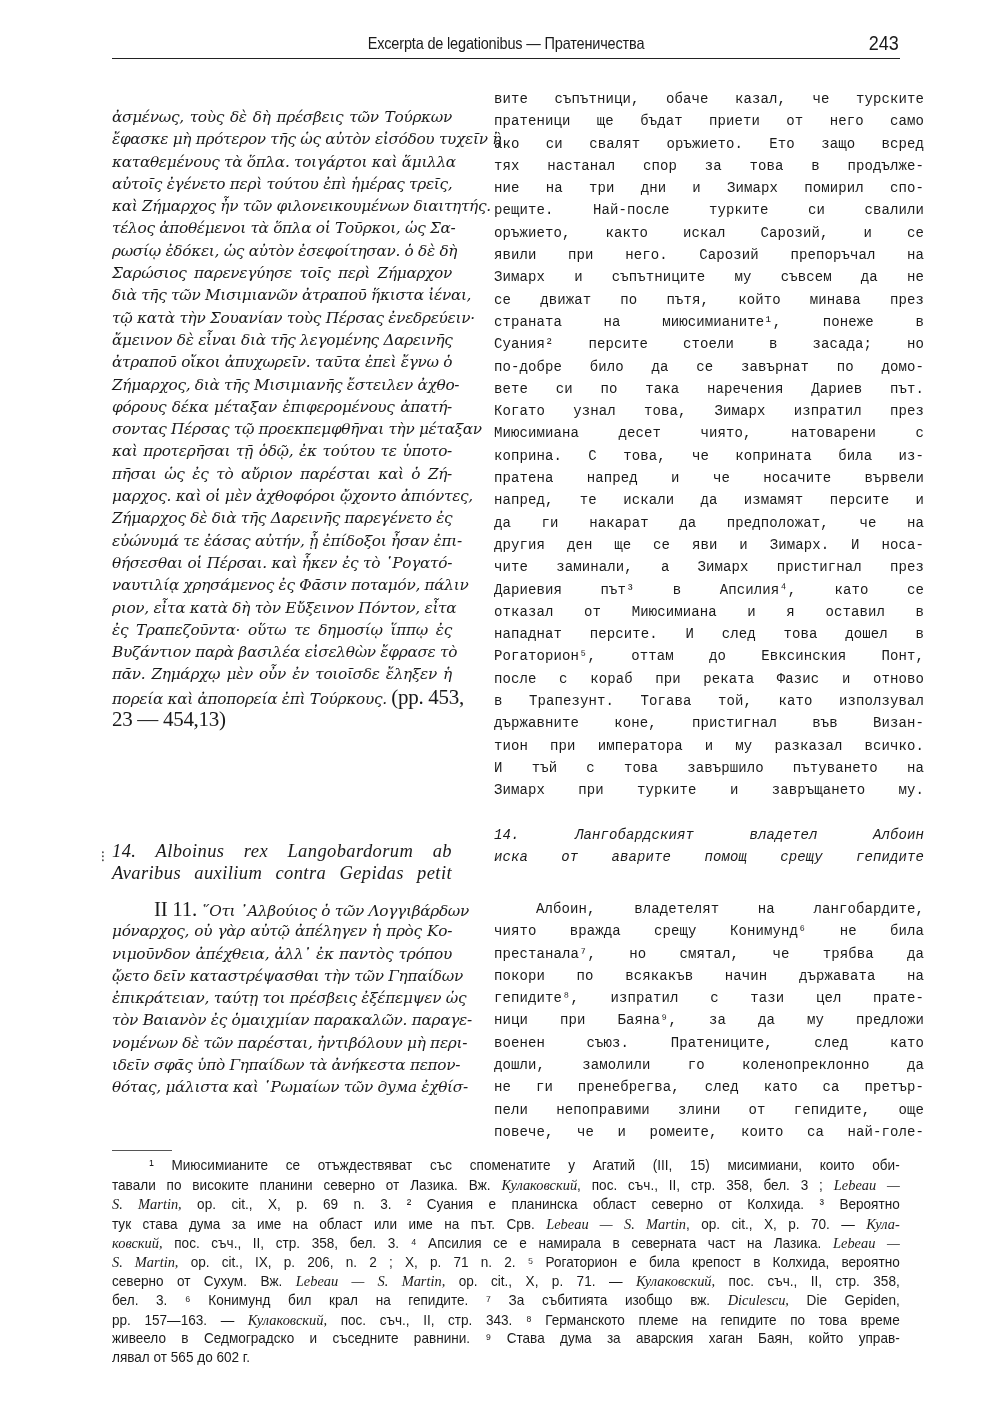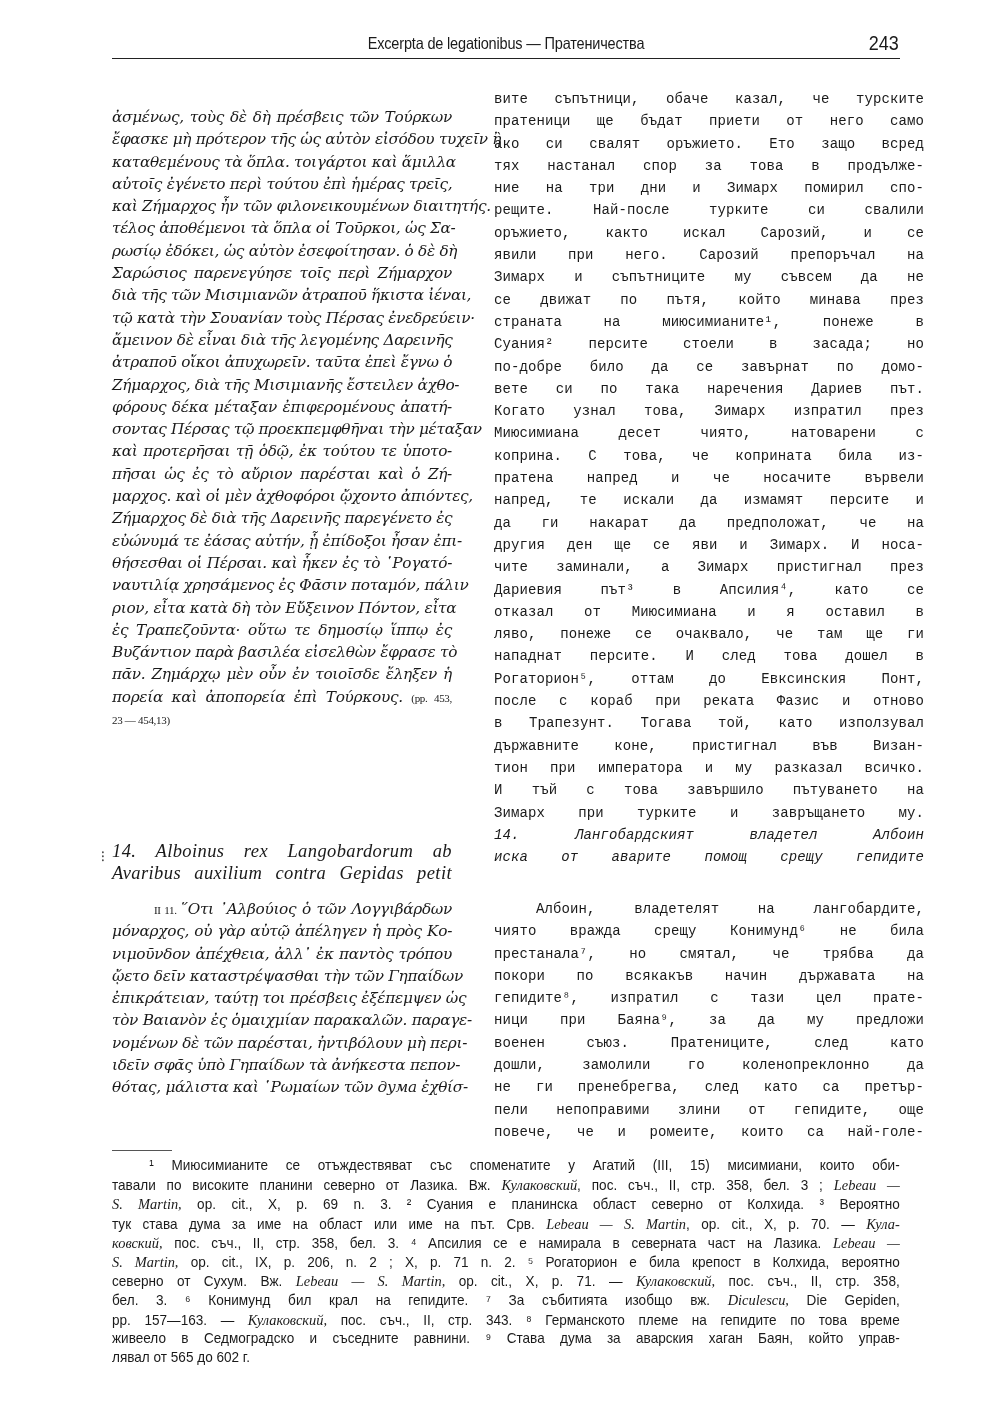--- a/index.html
+++ b/index.html
@@ -31,21 +31,21 @@
 
   .line {
     display: block; white-space: nowrap; height: 22.3px; line-height: 22.3px;
     text-align: justify; text-align-last: justify;
   }
   .line.last { text-align-last: left; }
   .greek {
     font-family: "DejaVu Serif", "Liberation Serif", serif;
     font-style: italic; font-size: 15.3px; letter-spacing: -0.3px;
   }
-  .greek .upright { font-style: normal; font-family: "Liberation Serif", serif; font-size: 11px; }
+  .greek .upright { font-style: normal; font-family: "Liberation Serif", serif; font-size: 21px; }
   .cyr { font-family: Liberation Mono, monospace; font-size: 14px; letter-spacing: 0.1px; margin-left: 24px; }
   .cyr-italic { font-style: italic; }
   .latin-italic { font-family: "Liberation Serif", serif; font-style: italic; font-size: 18.5px; letter-spacing: 0.4px; }
   .indent { padding-left: 42px; }
 
   .block-left-1 { top: 88px; margin-top: 18px; }
   .block-right-1 { top: 88px; }
   .heading-left { top: 840px; }
   .heading-right { top: 824px; }
   .block-left-2 { top: 898px; }
@@ -129,21 +129,20 @@
       <span class="line">Когато узнал това, Зимарх изпратил през</span>
       <span class="line">Миюсимиана десет чиято, натоварени с</span>
       <span class="line">коприна. С това, че коприната била из-</span>
       <span class="line">пратена напред и че носачите вървели</span>
       <span class="line">напред, те искали да измамят персите и</span>
       <span class="line">да ги накарат да предположат, че на</span>
       <span class="line">другия ден ще се яви и Зимарх. И носа-</span>
       <span class="line">чите заминали, а Зимарх пристигнал през</span>
       <span class="line">Дариевия път³ в Апсилия⁴, като се</span>
       <span class="line">отказал от Миюсимиана и я оставил в</span>
-      <span class="line">ляво, понеже се очаквало, че там ще ги</span>
       <span class="line">нападнат персите. И след това дошел в</span>
       <span class="line">Рогаторион⁵, оттам до Евксинския Понт,</span>
       <span class="line">после с кораб при реката Фазис и отново</span>
       <span class="line">в Трапезунт. Тогава той, като използувал</span>
       <span class="line">държавните коне, пристигнал във Визан-</span>
       <span class="line">тион при императора и му разказал всичко.</span>
       <span class="line">И тъй с това завършило пътуването на</span>
       <span class="line">Зимарх при турките и завръщането му.</span>
     </div>
 

